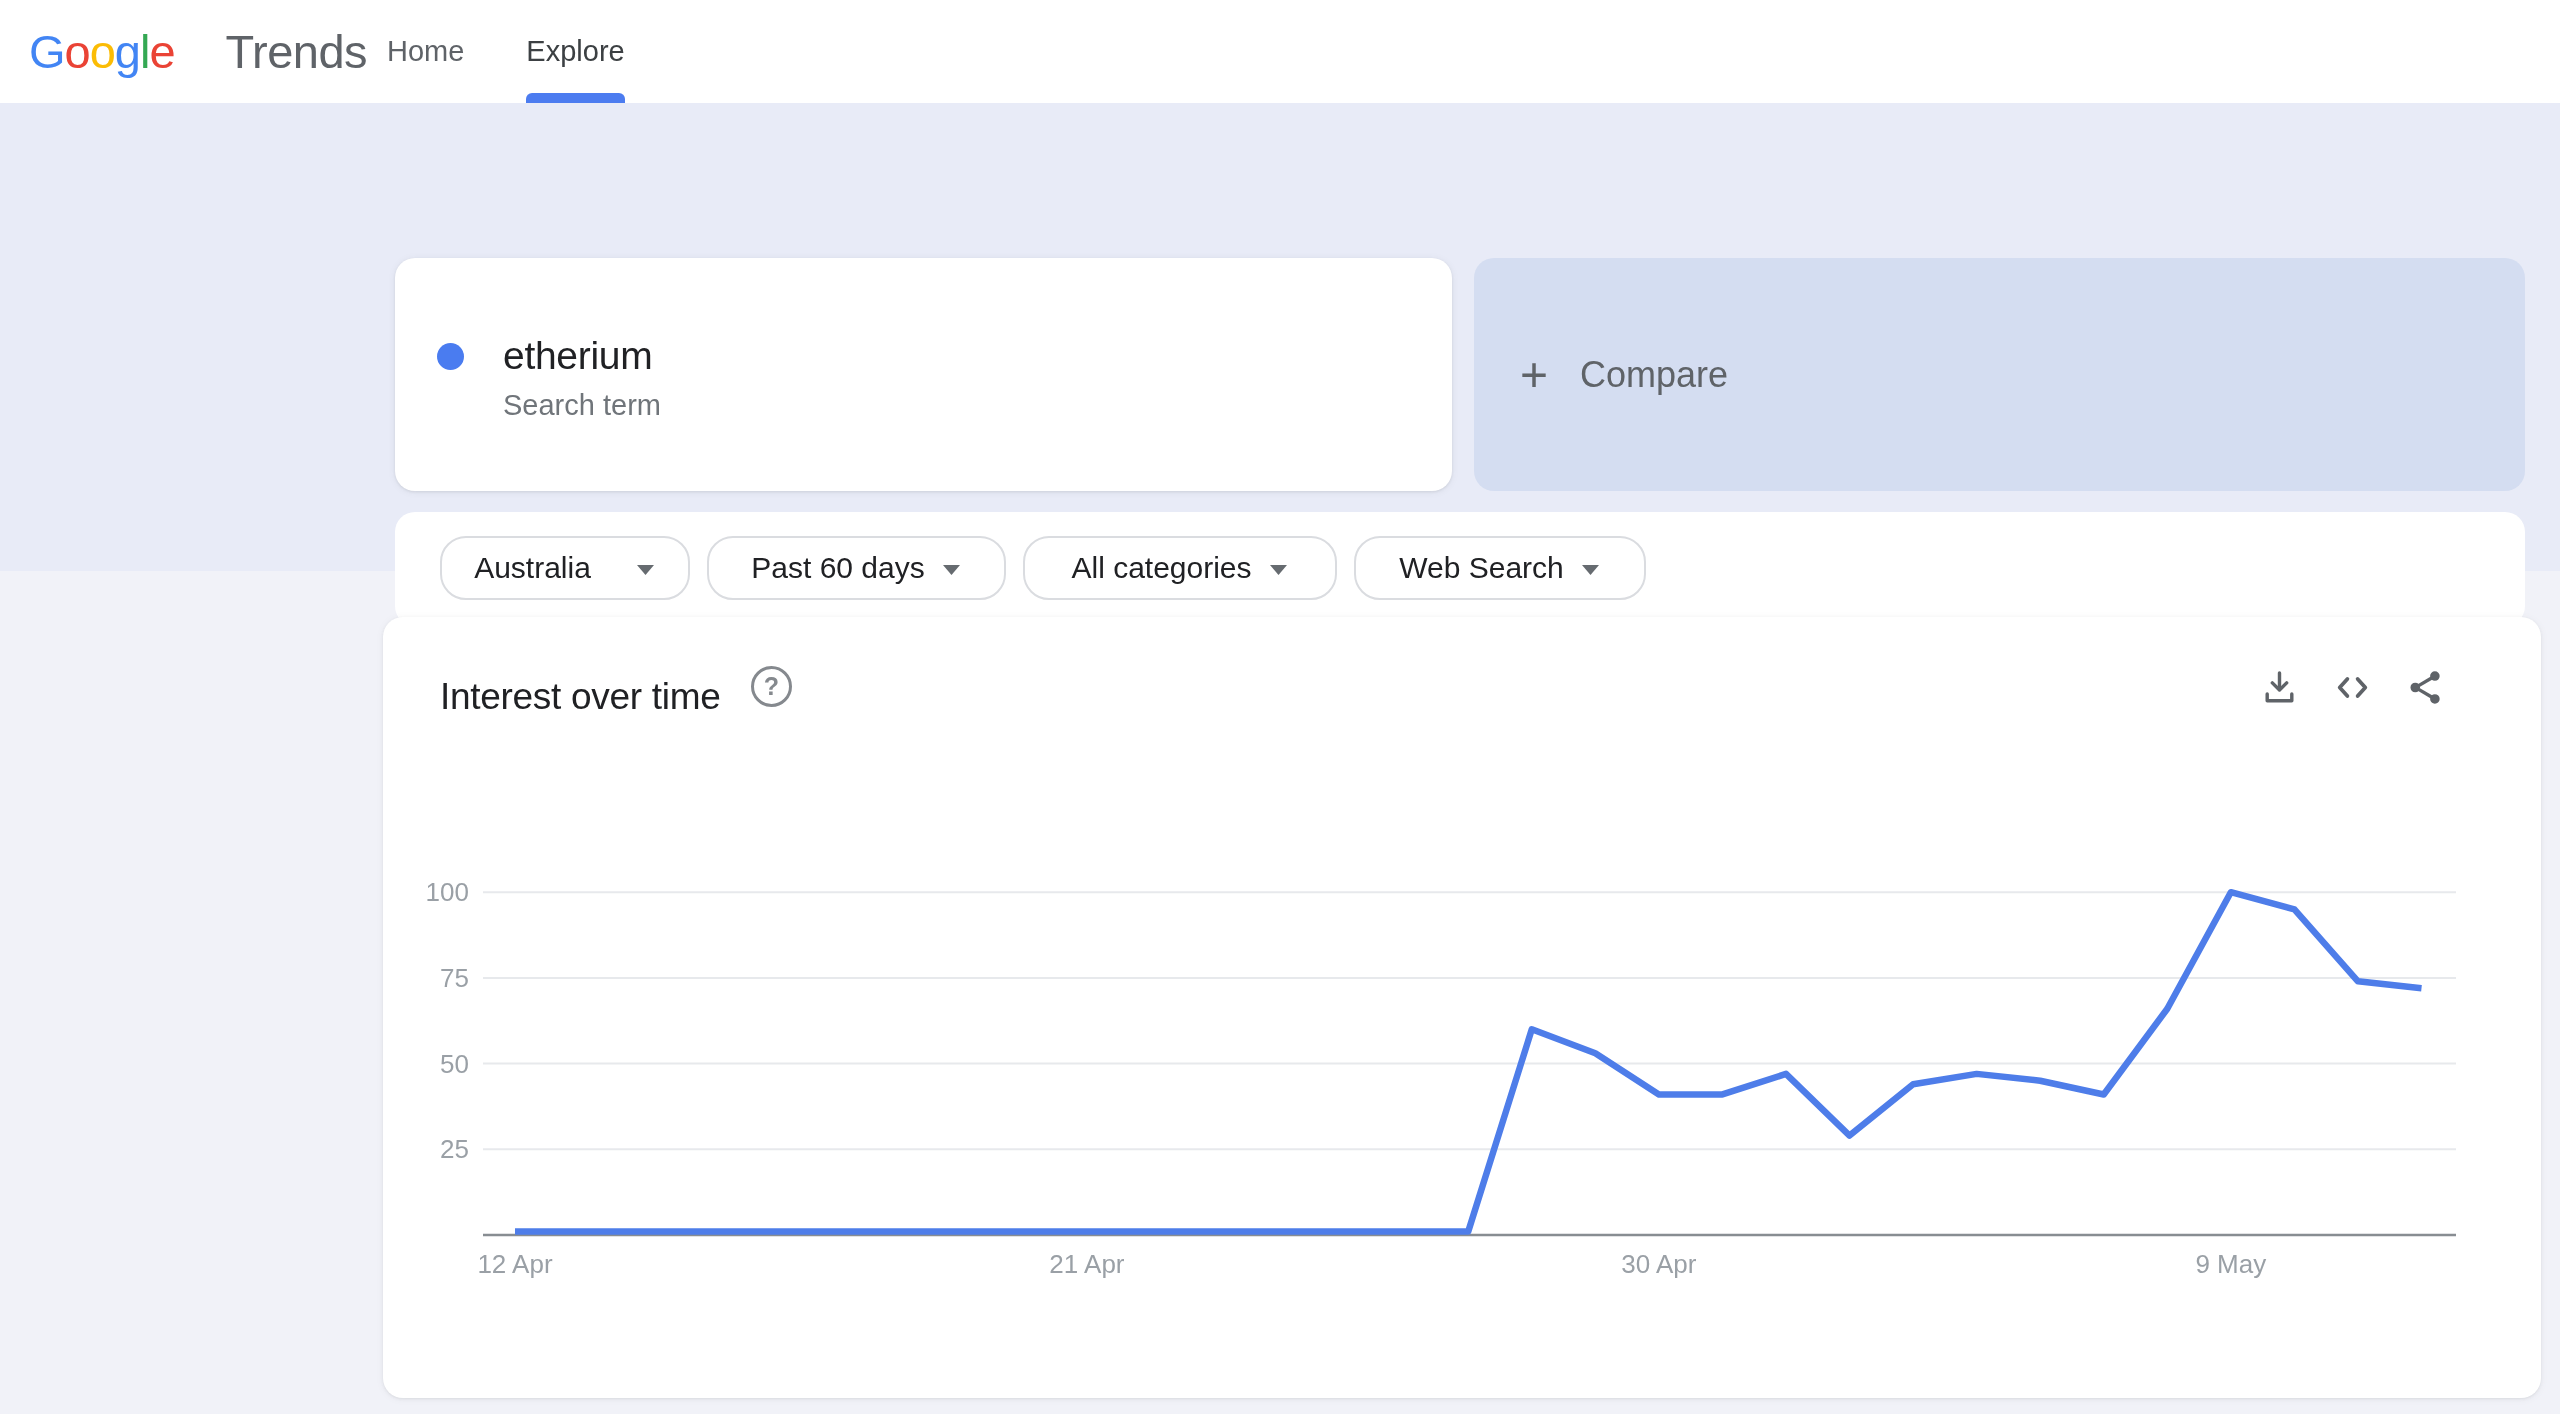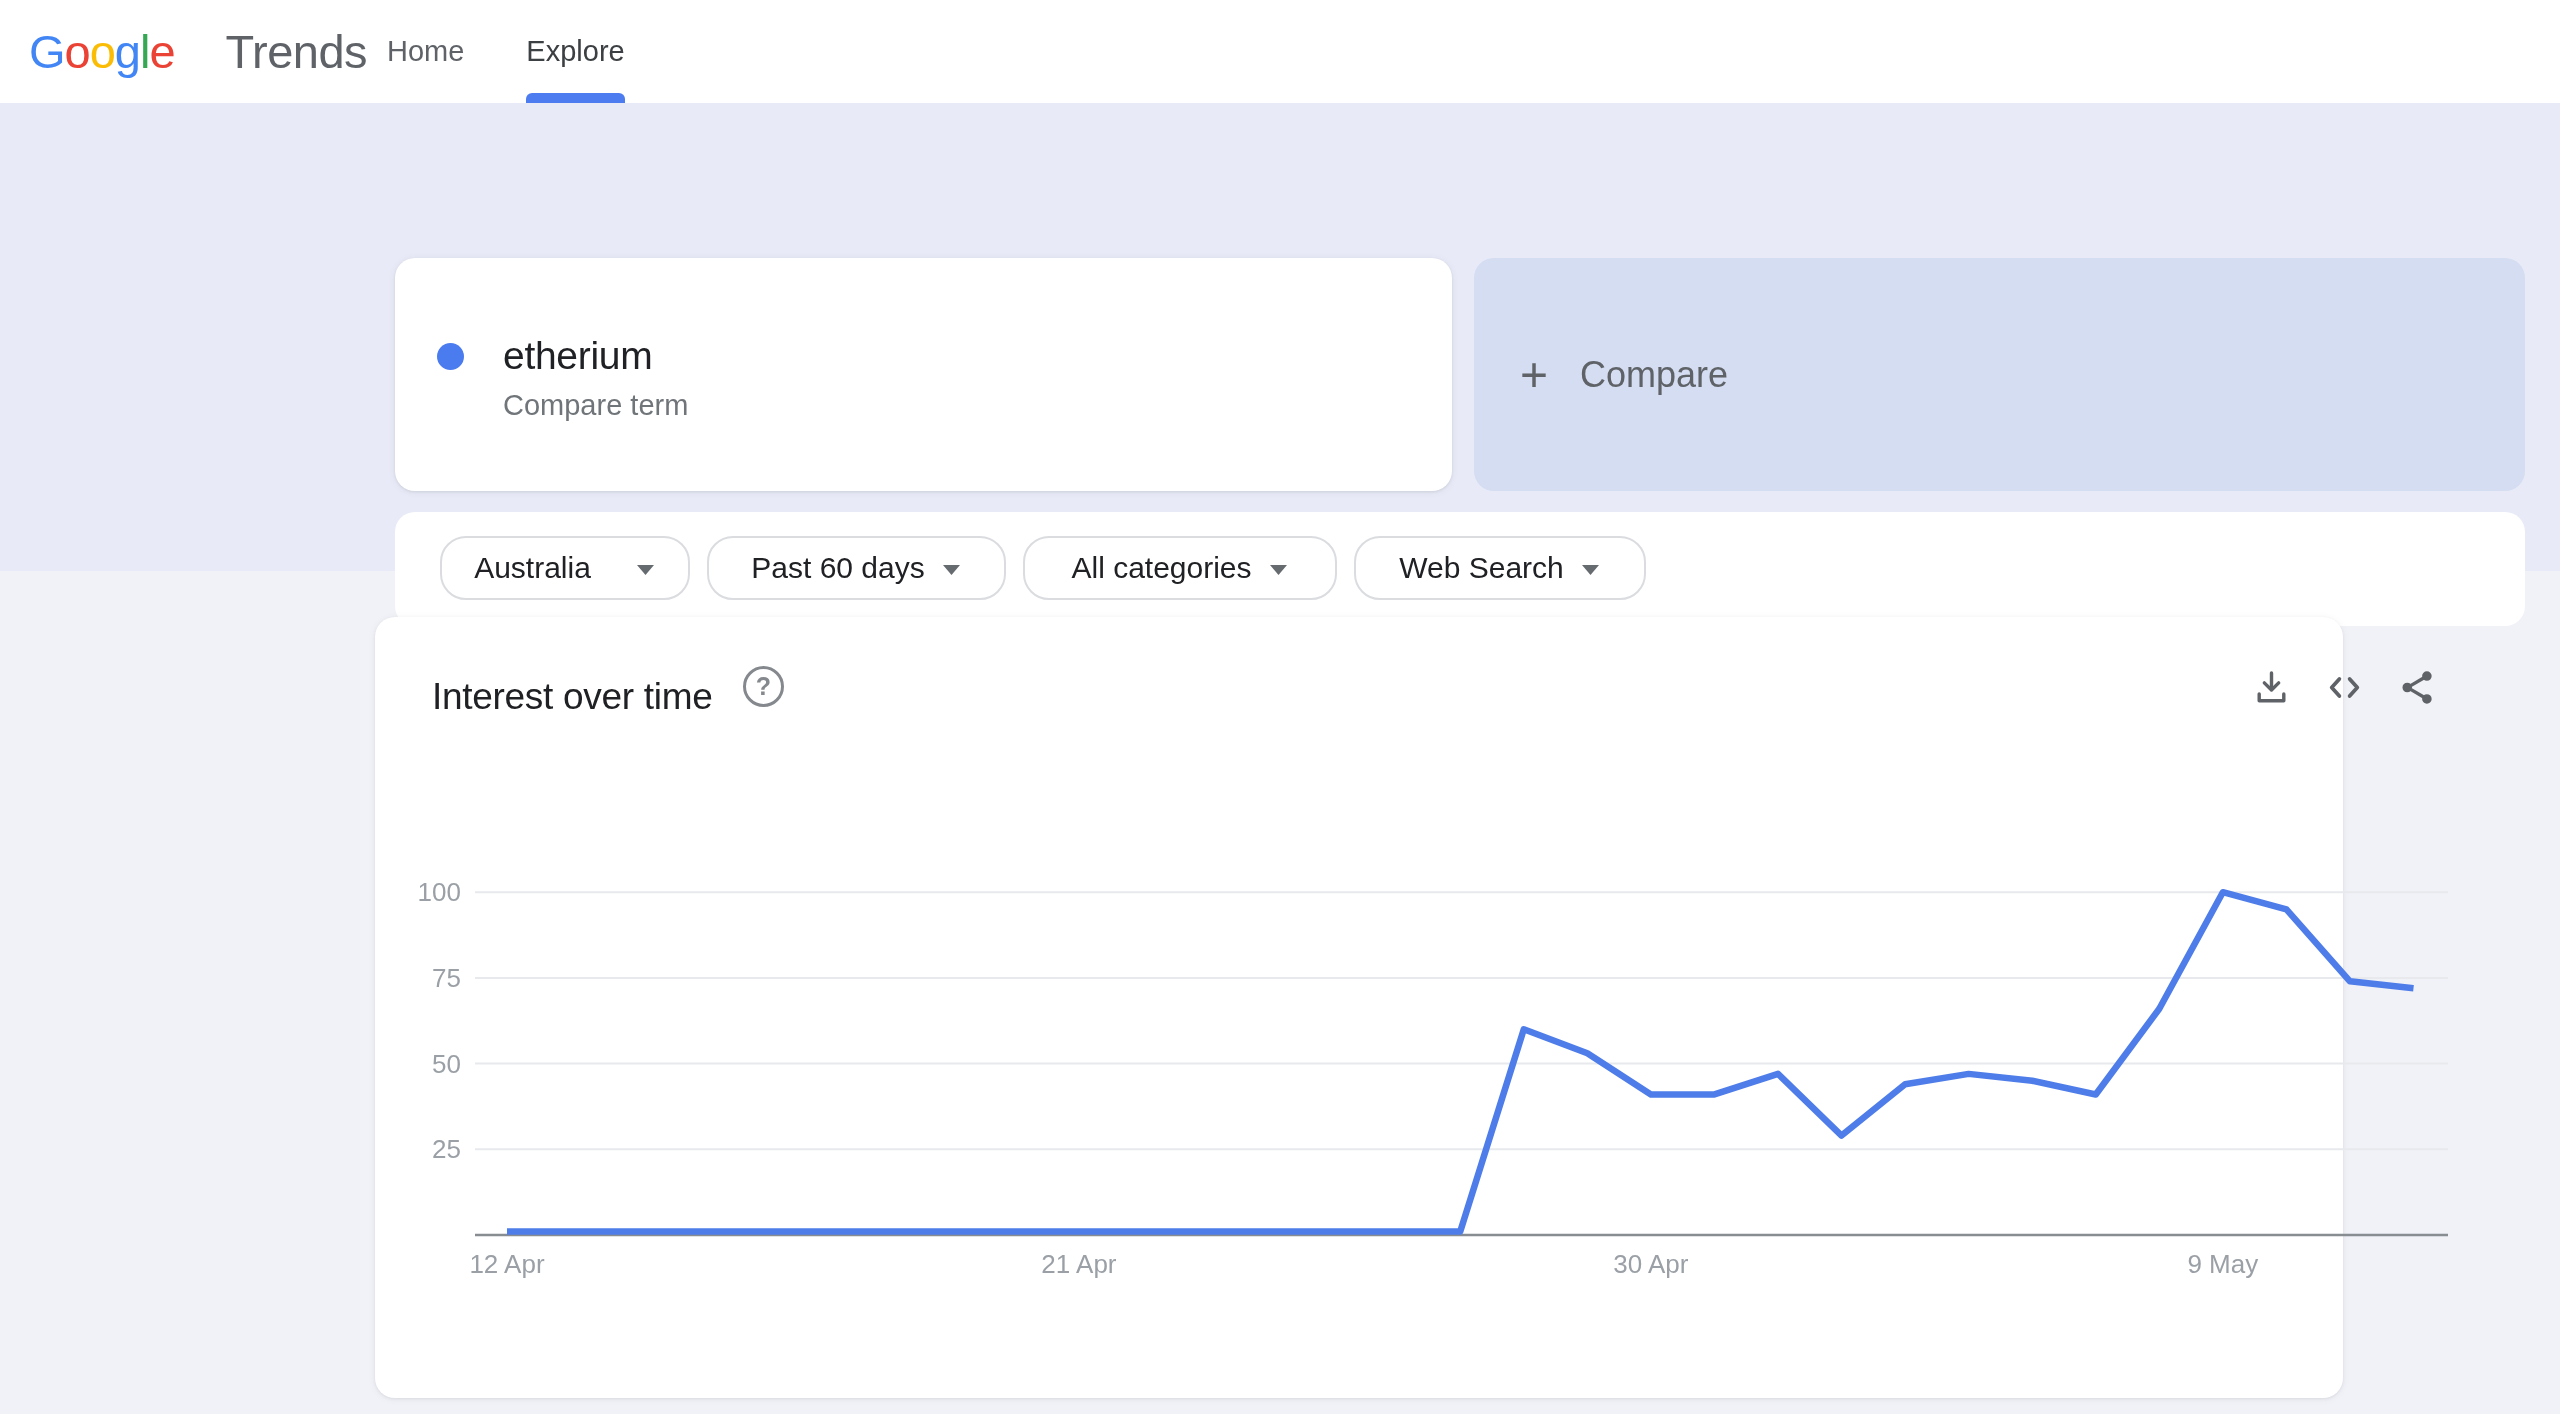--- a/index.html
+++ b/index.html
@@ -75,21 +75,21 @@
   }
   .pill-label { font-size:30px; color:#202124; white-space:nowrap; }
   .pill-caret { margin-top:4px; }
   .pill-australia { width:250px;gap:44px; }
   .pill-timerange { width:299px; }
   .pill-category { width:314px; }
   .pill-gprop { width:292px; }
 
   
   .chart-card {
-    position:absolute; left:375px; top:617px; width:1968px; height:781px;
+    position:absolute; left:383px; top:617px; width:2158px; height:781px;
     background:#ffffff; border-radius:20px;
     box-shadow:0 1px 3px rgba(60,64,67,.10), 0 1px 8px rgba(60,64,67,.05);
   }
   .chart-title {
     position:absolute; left:57px; top:676px; font-size:37px; color:#202124;
     letter-spacing:-0.3px;
   }
   .help-icon {
     position:absolute; left:368px; top:666px; width:41px; height:41px;
     border:3px solid #85898e; border-radius:50%;
@@ -125,21 +125,21 @@
     </div>
   </div>
 </div>
 
 <div class="hero" style="background: rgb(232, 235, 247);">
 
   <div class="term-card"></div>
   <div class="term-dot" style="background: rgb(74, 124, 240);"></div>
   <div class="term-text">
     <div class="term-title">etherium</div>
-    <div class="term-subtitle">Compare term</div>
+    <div class="term-subtitle">Search term</div>
   </div>
 
   <div class="compare-card" style="background: rgb(212, 221, 241);">
     <span class="compare-plus">+</span>
     <span class="compare-label">Compare</span>
   </div>
 
   <div class="filter-bar">
     <div class="pills">
       <div class="pill pill-australia">

